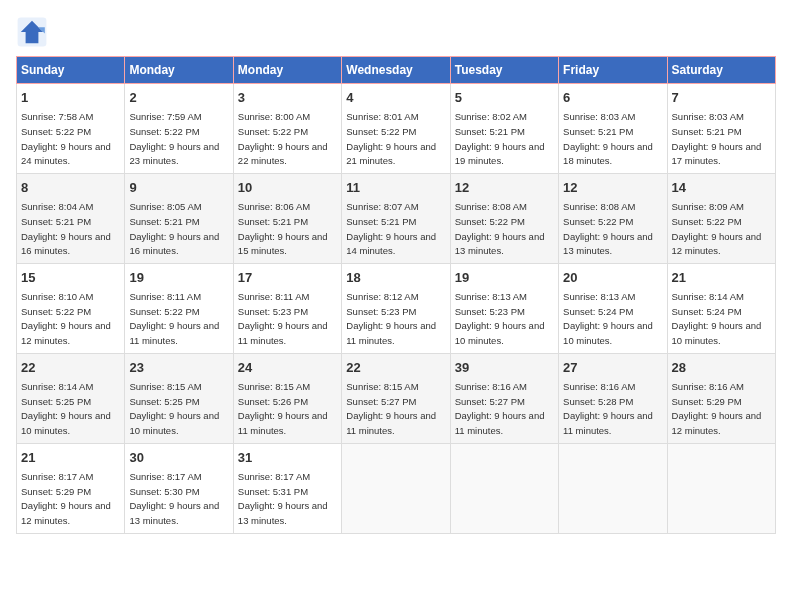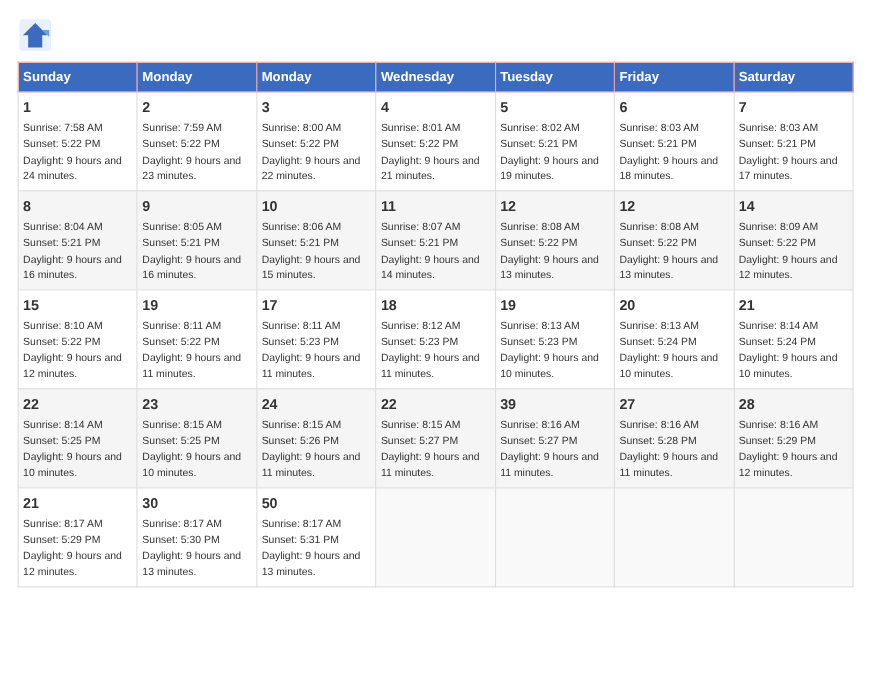--- a/index.html
+++ b/index.html
@@ -244,21 +244,21 @@
       <tr>
         <td>
         <span class="day-number">21</span>
         <span class="day-info">Sunrise: 8:17 AM<br>Sunset: 5:29 PM<br>Daylight: 9 hours and 12 minutes.</span>
       </td>
         <td>
         <span class="day-number">30</span>
         <span class="day-info">Sunrise: 8:17 AM<br>Sunset: 5:30 PM<br>Daylight: 9 hours and 13 minutes.</span>
       </td>
         <td>
-        <span class="day-number">50</span>
+        <span class="day-number">31</span>
         <span class="day-info">Sunrise: 8:17 AM<br>Sunset: 5:31 PM<br>Daylight: 9 hours and 13 minutes.</span>
       </td>
         <td class="empty-cell"></td>
         <td class="empty-cell"></td>
         <td class="empty-cell"></td>
         <td class="empty-cell"></td>
       </tr>
     </tbody>
 </table>
 

